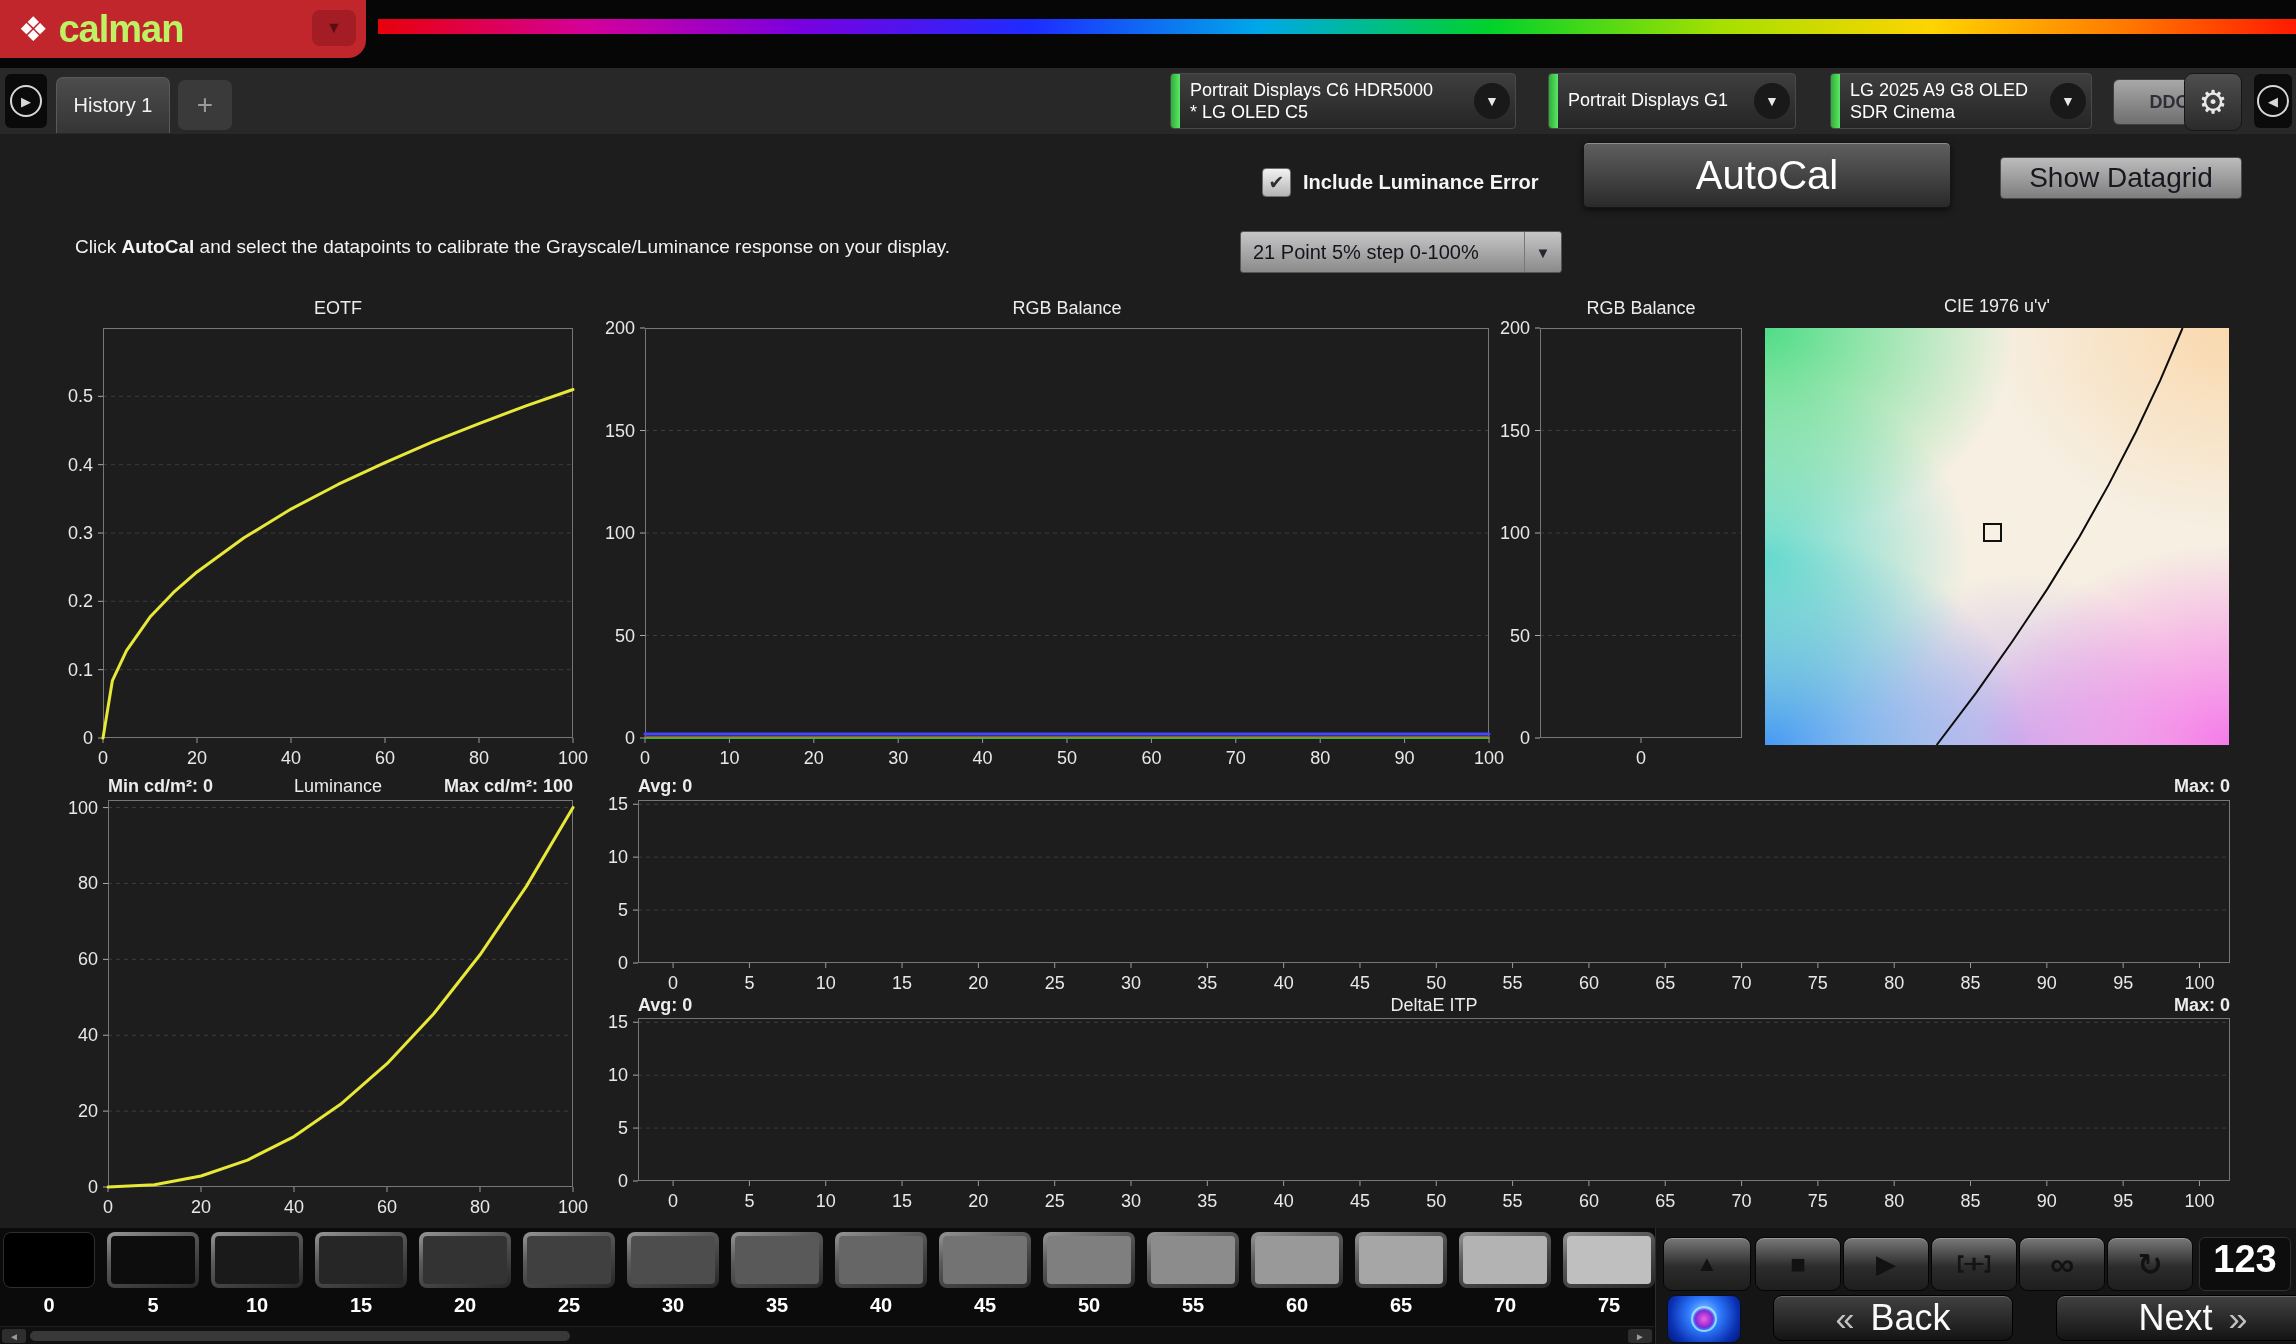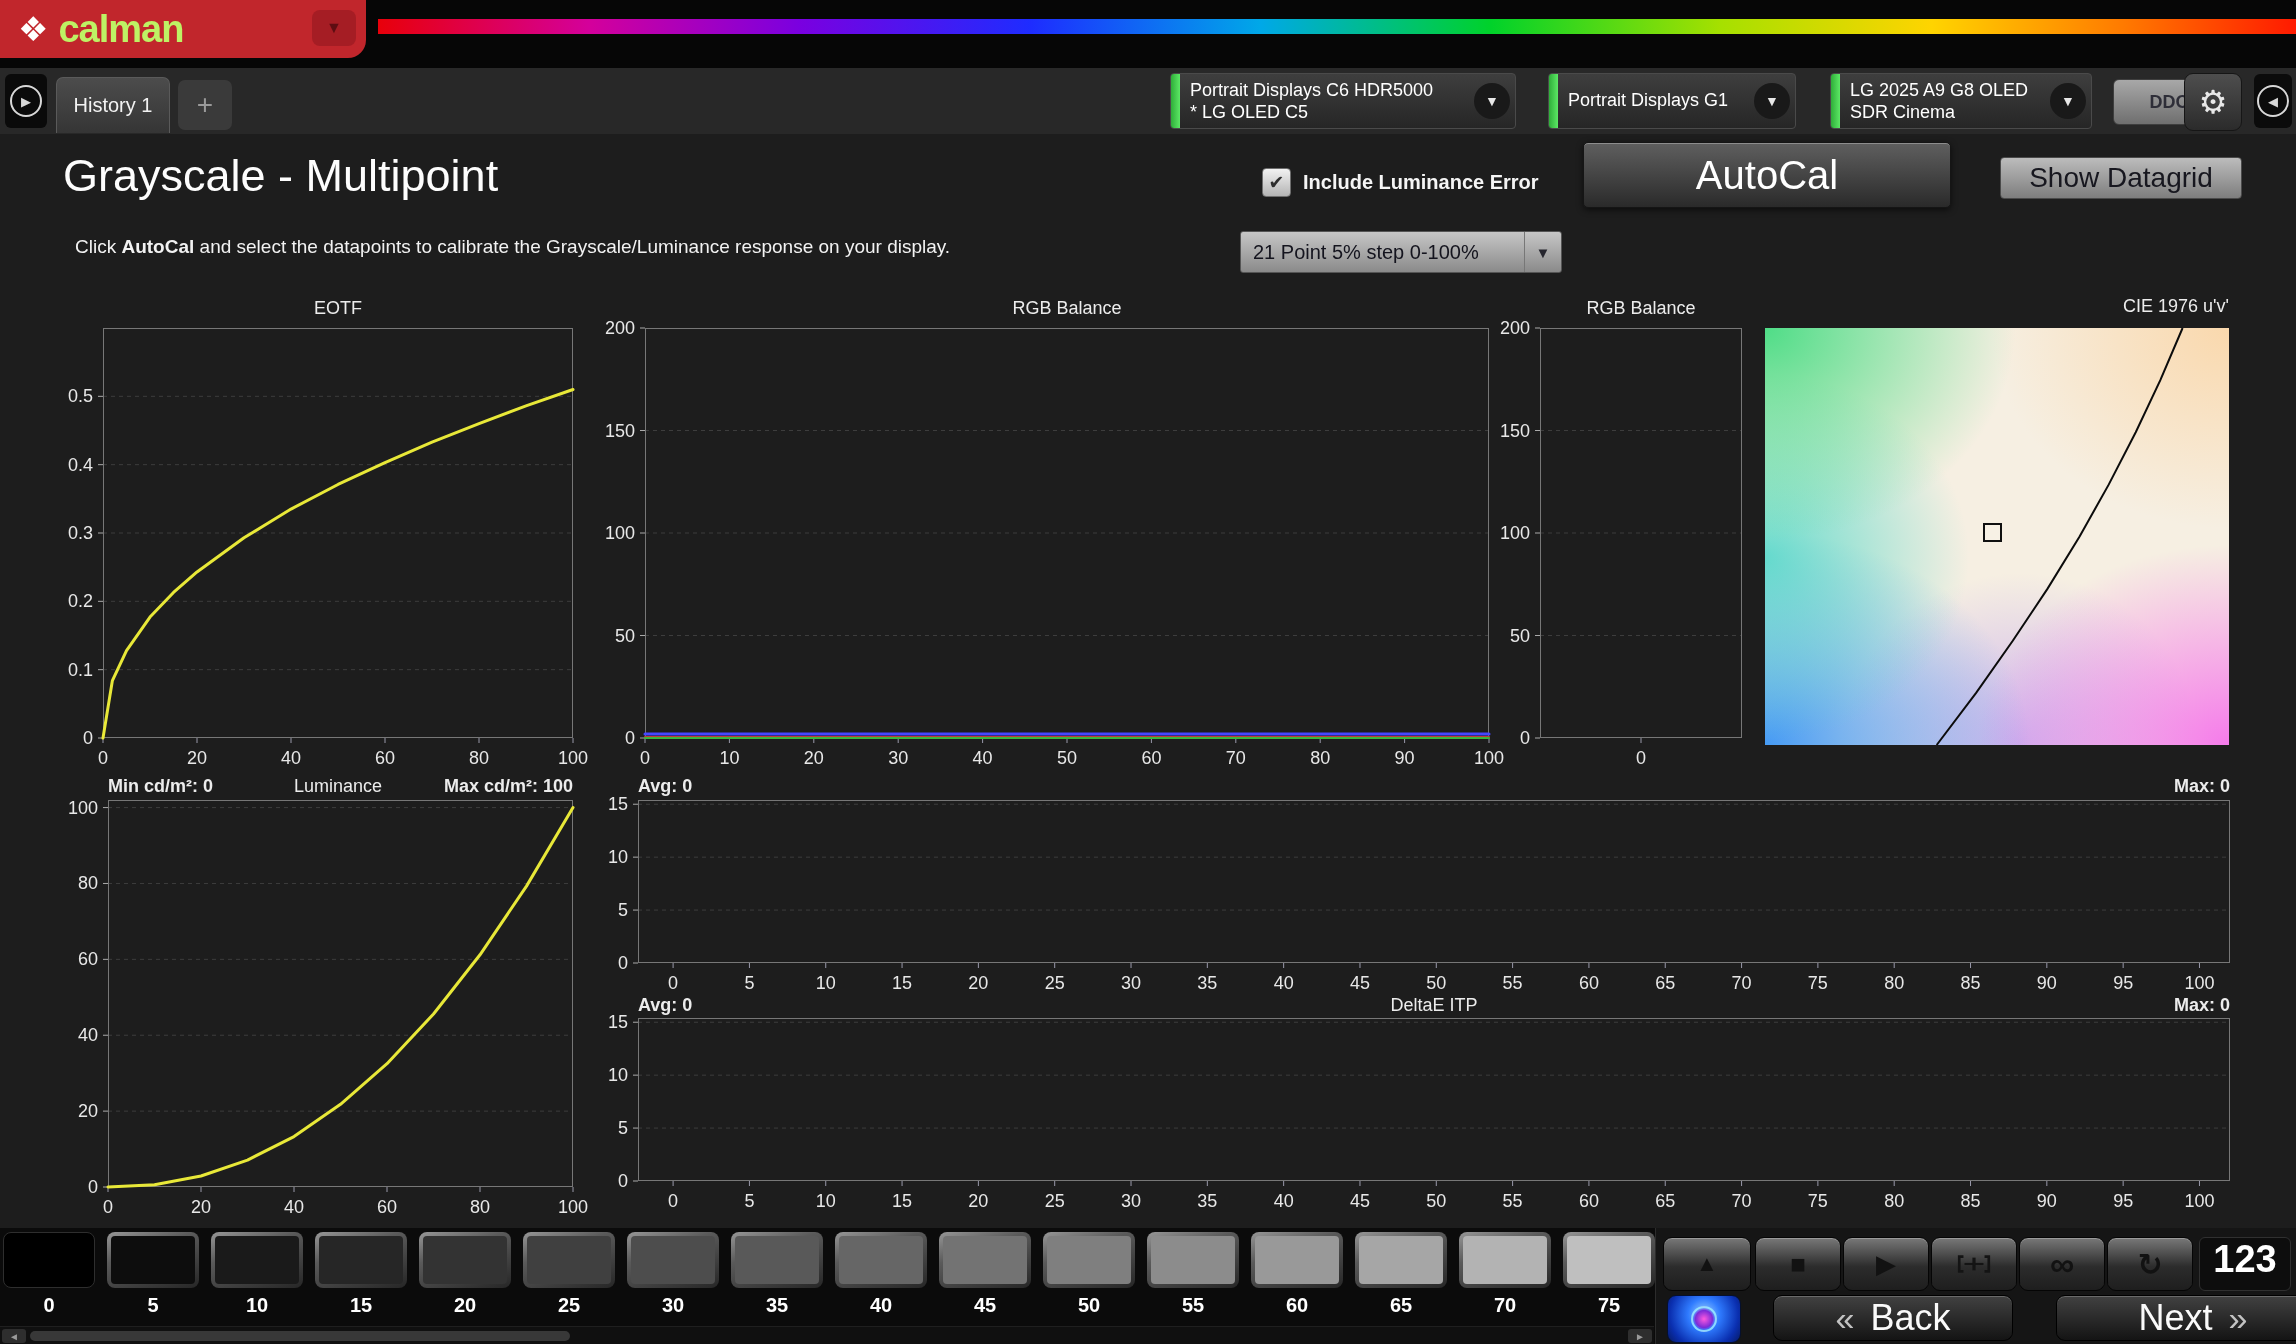--- a/index.html
+++ b/index.html
@@ -182,21 +182,20 @@
       <span>DDC</span>
     </div>
     <div class="gear-btn">
       <span>⚙</span>
     </div>
     <div class="collapse-btn">
       <span class="circle-glyph">◀</span>
     </div>
   </div>
 
-  <div class="page-title">Grayscale - Multipoint</div>
 
   <div class="lum-check">
     <div class="checkbox">
       <span>✔</span>
     </div>
     <span class="lum-check-label">Include Luminance Error</span>
   </div>
 
   <div class="autocal-btn">
     <span>AutoCal</span>
@@ -212,21 +211,21 @@
   <div class="points-dd">
     <div class="points-dd-value">21 Point 5% step 0-100%</div>
     <div class="points-dd-arrow">
         <span>▼</span>
       </div>
   </div>
 
   <div class="lbl center" style="left:103px;top:298px;width:470px;">EOTF</div>
   <div class="lbl center" style="left:645px;top:298px;width:844px;">RGB Balance</div>
   <div class="lbl center" style="left:1540px;top:298px;width:202px;">RGB Balance</div>
-  <div class="lbl center" style="left:1765px;top:296px;width:464px;text-align:right;">CIE 1976 u'v'</div>
+  <div class="lbl center" style="left:1765px;top:296px;width:464px;">CIE 1976 u'v'</div>
 
   <div class="lbl strong" style="left:108px;top:776px;">Min cd/m²: 0</div>
   <div class="lbl center" style="left:103px;top:776px;width:470px;">Luminance</div>
   <div class="lbl right strong" style="left:303px;top:776px;width:270px;">Max cd/m²: 100</div>
 
   <div class="lbl strong" style="left:638px;top:776px;">Avg: 0</div>
   <div class="lbl right strong" style="left:1960px;top:776px;width:270px;">Max: 0</div>
 
   <div class="lbl strong" style="left:638px;top:995px;">Avg: 0</div>
   <div class="lbl center" style="left:638px;top:995px;width:1592px;">DeltaE ITP</div>

